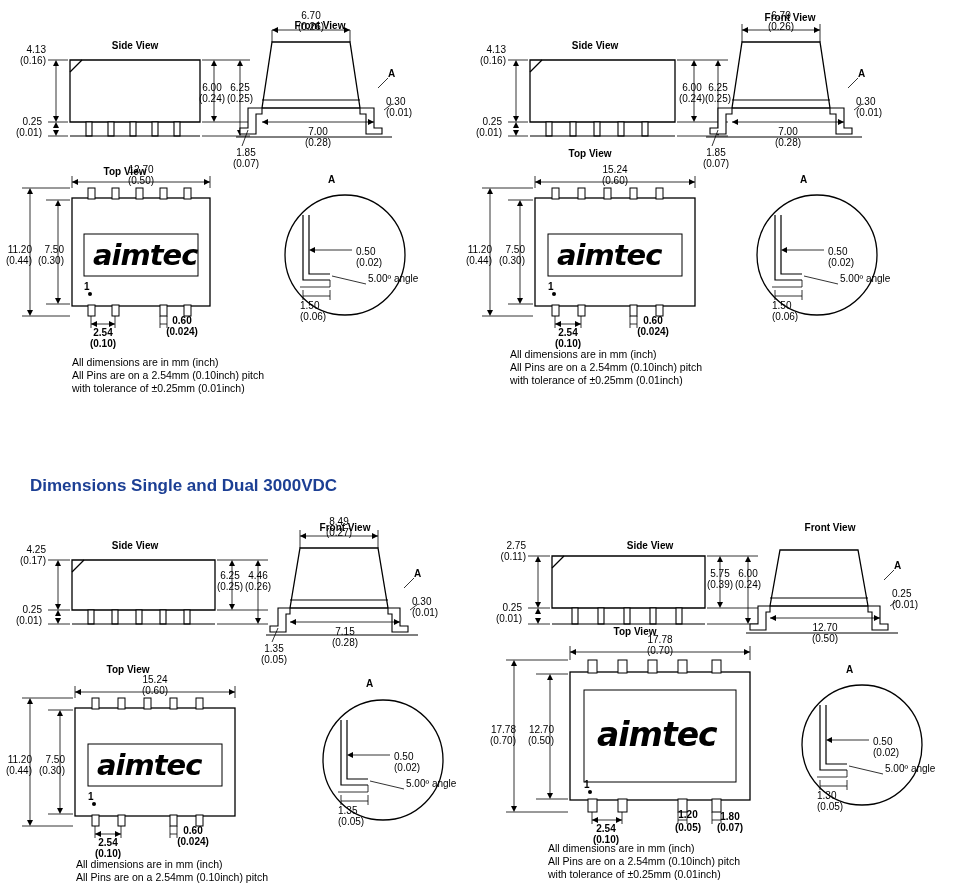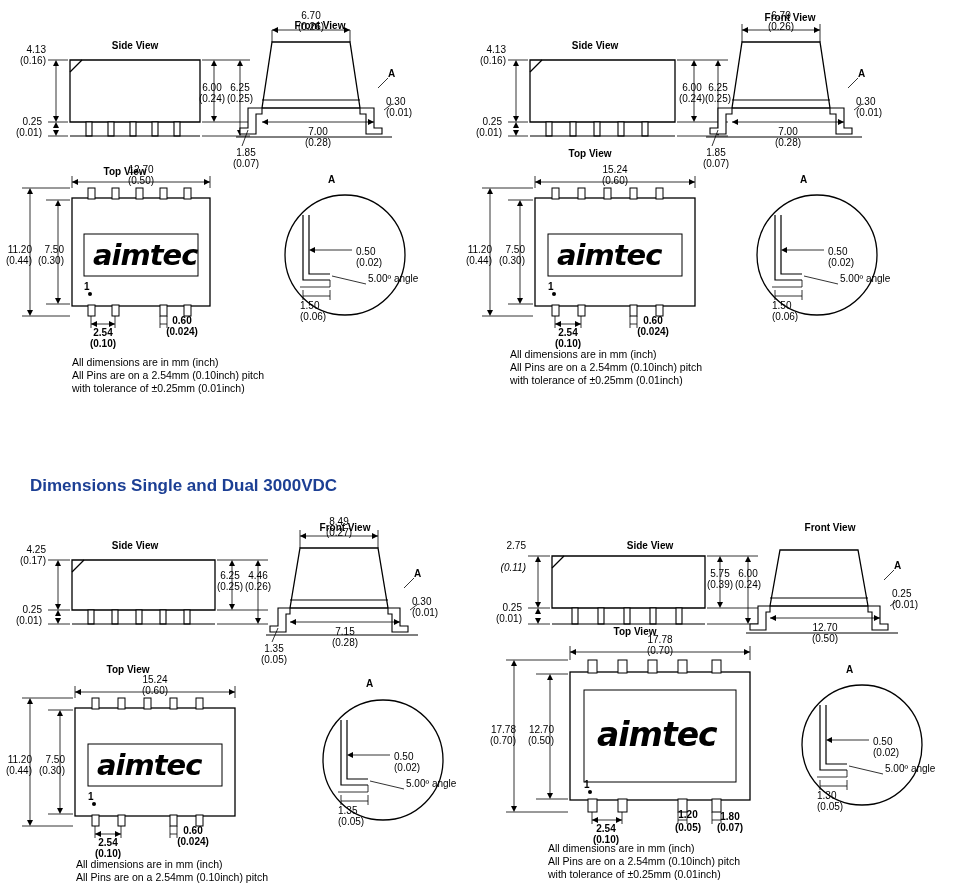--- a/index.html
+++ b/index.html
@@ -573,21 +573,21 @@
     <line x1="340" y1="320" x2="340" y2="330" stroke="#000" stroke-width="0.8"></line>
     <line x1="367" y1="320" x2="367" y2="330" stroke="#000" stroke-width="0.8"></line>
     <line x1="340" y1="326" x2="367" y2="326" stroke="#000" stroke-width="0.8"></line>
   </svg>
 
   <div class="logo" style="left:117px;top:255px;font-size:33px;">aimtec</div>
   <div class="dot" style="left:108px;top:330px;"></div>
   <div class="lbl b" style="left:104px;top:319px;">1</div>
 
   <div class="lbl r" style="left:14px;top:80px;width:32px;">2.75</div>
-  <div class="lbl r" style="left:14px;top:102px;width:32px;font-style:italic;">(0.11)</div>
+  <div class="lbl r" style="left:14px;top:91px;width:32px;">(0.11)</div>
   <div class="lbl r" style="left:10px;top:142px;width:32px;">0.25</div>
   <div class="lbl r" style="left:6px;top:153px;width:36px;">(0.01)</div>
   <div class="lbl c" style="left:222px;top:108px;width:36px;">5.75</div>
   <div class="lbl c" style="left:222px;top:119px;width:36px;">(0.39)</div>
   <div class="lbl c" style="left:250px;top:108px;width:36px;">6.00</div>
   <div class="lbl c" style="left:250px;top:119px;width:36px;">(0.24)</div>
 
   <div class="lbl c" style="left:327px;top:162px;width:36px;">12.70</div>
   <div class="lbl c" style="left:327px;top:173px;width:36px;">(0.50)</div>
   <div class="lbl" style="left:412px;top:128px;">0.25</div>

